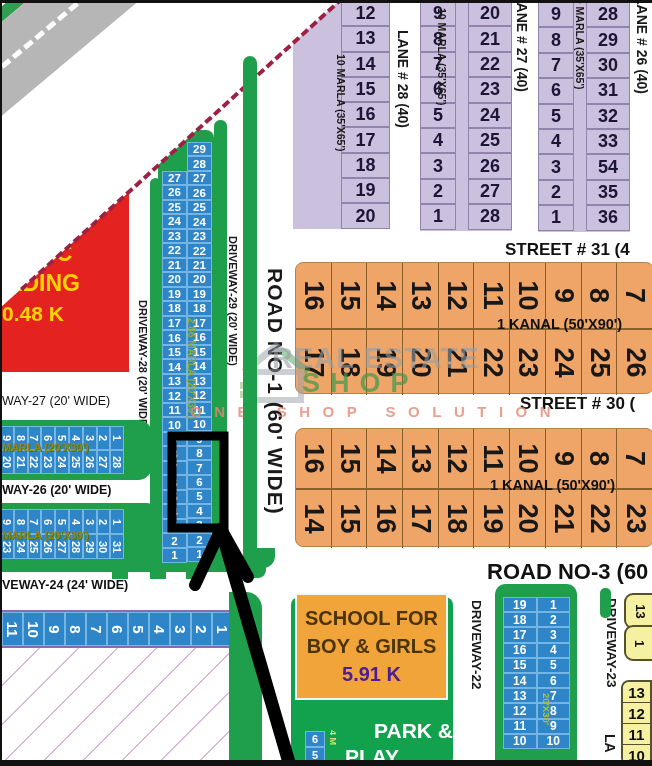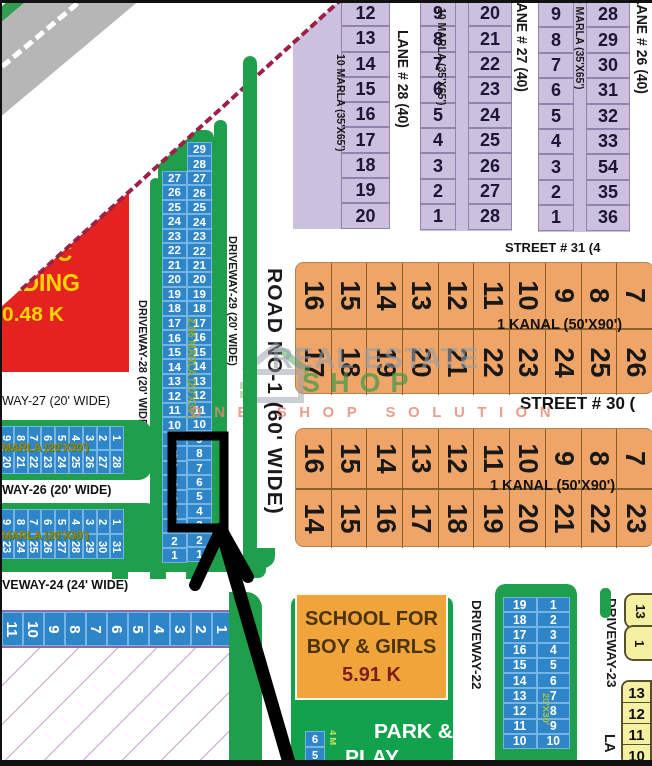--- a/index.html
+++ b/index.html
@@ -216,21 +216,21 @@
           <span>35</span>
         </div>
         <div class="cell">
           <span>36</span>
         </div>
       </div>
   </div>
   <div class="v90" style="left:586px;top:-8px;font-size:10.5px;z-index:5;">10 MARLA (35'X65')</div>
   <div class="v90" style="left:650px;top:-4px;font-size:14px;">LANE # 26 (40)</div>
 
-  <div class="abs" style="left:505px;top:240px;font-weight:bold;font-size:13px;white-space:nowrap;">STREET # 31 (4</div>
+  <div class="abs" style="left:505px;top:240px;font-weight:bold;font-size:17px;white-space:nowrap;">STREET # 31 (4</div>
 
   <div class="abs orange-blk" style="left:295px;top:262px;width:357px;height:130px;z-index:2;">
     <div id="oA-t" class="cells-row orange r90" style="left:0;top:0;">
         <div class="cell">
           <span>16</span>
         </div>
         <div class="cell">
           <span>15</span>
         </div>
         <div class="cell">
@@ -356,20 +356,21 @@
         <div class="cell">
           <span>22</span>
         </div>
         <div class="cell">
           <span>23</span>
         </div>
       </div>
   </div>
   <div class="abs" style="left:490px;top:477px;font-weight:bold;font-size:14.5px;z-index:5;white-space:nowrap;">1 KANAL (50'X90')</div>
 
+  <div class="abs" style="left:487px;top:559px;font-weight:bold;font-size:22px;white-space:nowrap;">ROAD NO-3 (60</div>
 
   <div class="v90" style="left:287px;top:268px;font-size:21px;letter-spacing:1px;">ROAD NO-1 (60' WIDE)</div>
 
   <div class="abs green" style="left:150px;top:178px;width:11px;height:392px;border-radius:6px 6px 0 0;z-index:3;"></div>
 
   <div class="abs" style="left:156px;top:100px;width:74px;height:470px;z-index:2;
               clip-path:polygon(0 67px,100% 0,100% 100%,0 100%);">
     <div class="abs green" style="left:2px;top:30px;width:56px;height:436px;border-radius:8px;"></div>
     <div id="vs-colL" class="cells-col blue" style="left:6px;top:70.6px;">
         <div class="cell">
@@ -734,21 +735,21 @@
   <div class="abs hatch" style="left:2px;top:648px;width:230px;height:114px;z-index:1;"></div>
   <div class="abs green" style="left:229px;top:592px;width:33px;height:174px;border-radius:0 16px 0 0;z-index:2;"></div>
 
   <div class="abs" style="left:291px;top:597px;width:162px;height:169px;background:#12a14c;border-radius:8px;z-index:1;">
     <div class="abs" style="left:0;top:122px;width:100%;text-align:right;color:#fff;font-weight:bold;font-size:21px;">PARK &amp;</div>
     <div class="abs" style="left:0;top:148px;width:100%;text-align:center;color:#fff;font-weight:bold;font-size:21px;">PLAY</div>
   </div>
   <div class="abs" style="left:295px;top:593px;width:153px;height:107px;background:#f0a43a;border:2px solid #f7f7f7;box-sizing:border-box;z-index:2;">
     <div class="abs" style="left:0;top:12px;width:100%;text-align:center;color:#4a3305;font-weight:bold;font-size:20px;">SCHOOL FOR</div>
     <div class="abs" style="left:0;top:40px;width:100%;text-align:center;color:#4a3305;font-weight:bold;font-size:20px;">BOY &amp; GIRLS</div>
-    <div class="abs" style="left:0;top:68px;width:100%;text-align:center;color:#7f1d1d;font-weight:bold;font-size:20px;">5.91 K</div>
+    <div class="abs" style="left:0;top:68px;width:100%;text-align:center;color:#4c1d95;font-weight:bold;font-size:20px;">5.91 K</div>
   </div>
   <div id="pmini" class="cells-col blue" style="left:305px;top:731px;z-index:3;">
       <div class="cell" style="width: 20px; height: 16px; font-size: 11px;">
         <span>6</span>
       </div>
       <div class="cell" style="width: 20px; height: 16px; font-size: 11px;">
         <span>5</span>
       </div>
     </div>
   <div class="v90" style="left:338px;top:730px;font-size:9px;color:#cde36a;z-index:3;">4 M</div>

